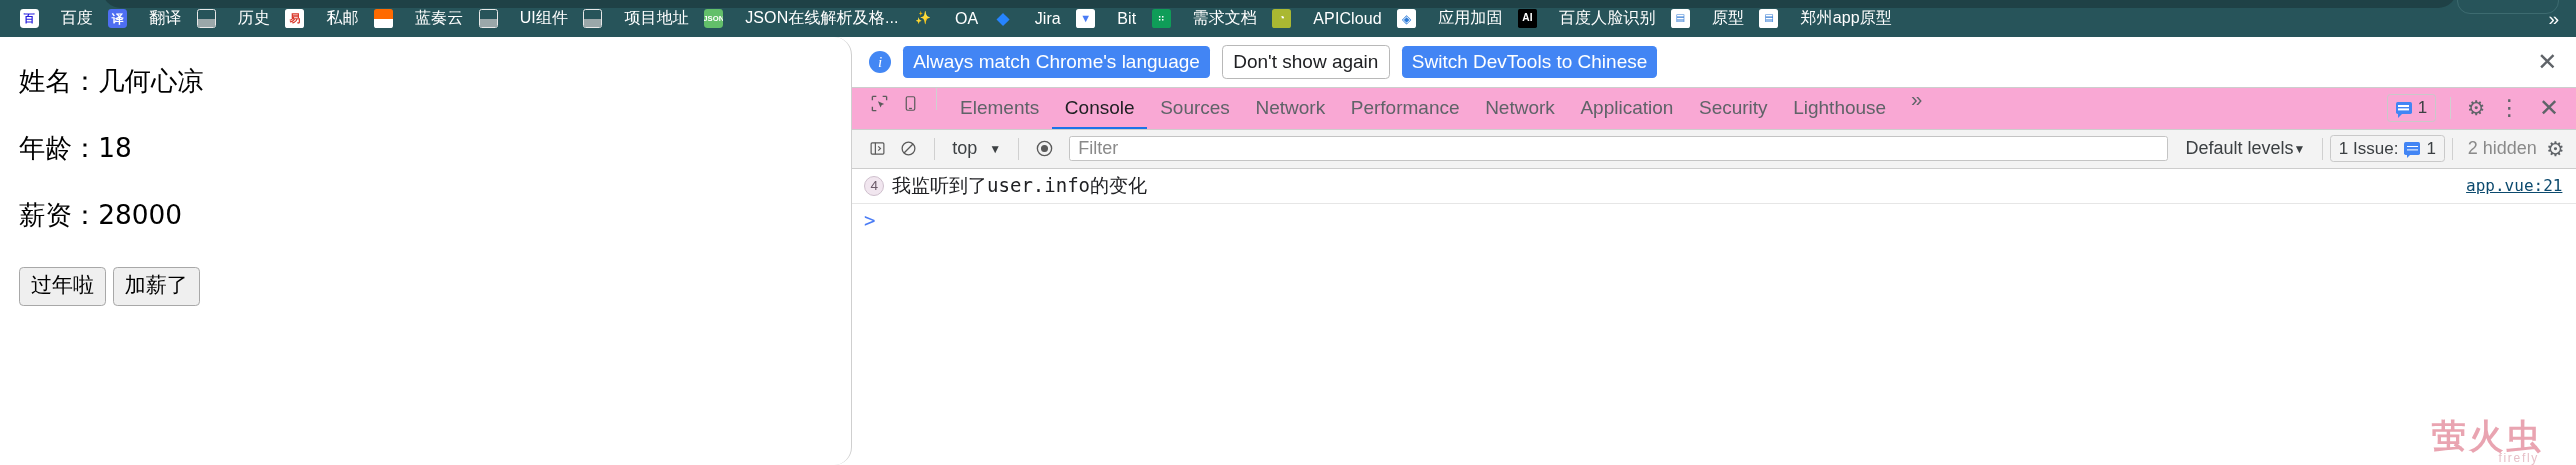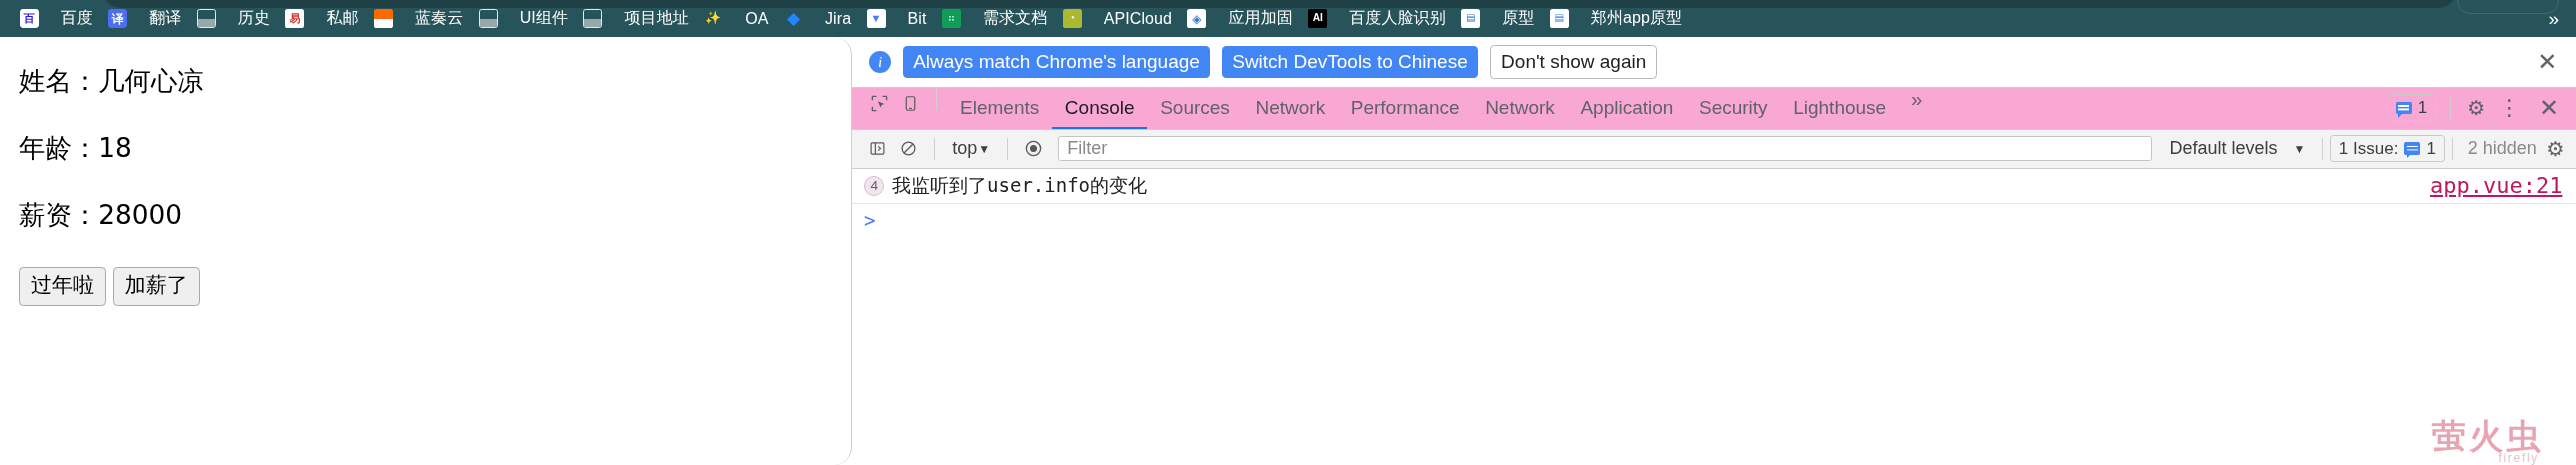--- a/index.html
+++ b/index.html
@@ -191,33 +191,33 @@
   .dt-toolbar {
     display: flex; align-items: center; gap: 0;
     border-bottom: 0.9px solid #cdcdcd;
     background: #f3f3f3; padding: 0 8.5px 0 10.2px; min-height: 39px;
   }
   .tb-icon {
     width: 31px; height: 31px; display: flex; align-items: center; justify-content: center;
     color: #5a5a5a; font-size: 18px; cursor: pointer; flex: 0 0 31px;
   }
   .ctx-select {
-    display: flex; align-items: center; gap: 1px;
+    display: flex; align-items: center; gap: 12px;
     font-size: 18px; color: #3c4043; padding: 2.6px 6.8px; cursor: pointer;
     border-radius: 2.6px; white-space: nowrap;
   }
   .filter-input {
     flex: 1; min-width: 34px; margin: 0 8.5px;
     height: 25.6px; border: 0.9px solid #c4c4c4; border-radius: 2.6px;
     background: #fff; font-size: 18px; color: #202124;
     padding: 0 8.5px; font-family: inherit; outline: none;
   }
   .filter-input::placeholder { color: #8a8a8a; }
   .levels {
-    display: flex; align-items: center; gap: 16px;
+    display: flex; align-items: center; gap: 0;
     font-size: 18px; color: #3c4043; padding: 2.6px 8.5px; cursor: pointer; white-space: nowrap;
   }
   .tb-sep { width: 0.9px; height: 22px; background: #d0d0d0; margin: 0 7.7px; flex: 0 0 0.9px; }
   .hidden-count { font-size: 18px; color: #8a8a8a; white-space: nowrap; padding: 0 6.8px; }
 
   .console-body { flex: 1; background: #fff; overflow: hidden; position: relative; }
   .log-row {
     display: flex; align-items: center;
     padding: 4.3px 13.6px 4.3px 12px;
     border-bottom: 0.9px solid #e6e6e6;
@@ -229,21 +229,21 @@
     display: flex; align-items: center; justify-content: center;
     font-size: 13.6px; margin-right: 7.7px; flex: 0 0 20.4px;
   }
   .log-text {
     font-family: "DejaVu Sans Mono", "Liberation Mono", monospace;
     font-size: 19px; color: #202124; white-space: nowrap;
   }
   .log-src {
     margin-left: auto;
     font-family: "DejaVu Sans Mono", "Liberation Mono", monospace;
-    font-size: 22px; color: #be185d; text-decoration: underline; cursor: pointer;
+    font-size: 16px; color: #0c4a6e; text-decoration: underline; cursor: pointer;
   }
   .prompt-row { display: flex; align-items: center; padding: 5.1px 12px; }
   .prompt-caret { color: #4a7cf5; font-size: 19px; font-family: "DejaVu Sans Mono", monospace; }
 </style>
 </head>
 <body>
 
 <div id="root">
 
   <div class="bookmark-bar">
@@ -270,20 +270,24 @@
           <span class="fav fav-lanzou"></span>
           <span class="bm-label">蓝奏云</span>
         </div>
         <div class="bm">
           <span class="fav fav-folder"></span>
           <span class="bm-label">UI组件</span>
         </div>
         <div class="bm">
           <span class="fav fav-folder"></span>
           <span class="bm-label">项目地址</span>
+        </div>
+        <div class="bm">
+          <span class="fav fav-json">JSON</span>
+          <span class="bm-label">JSON在线解析及格...</span>
         </div>
         <div class="bm">
           <span class="fav fav-oa">✨</span>
           <span class="bm-label">OA</span>
         </div>
         <div class="bm">
           <span class="fav fav-jira">◆</span>
           <span class="bm-label">Jira</span>
         </div>
         <div class="bm">
@@ -328,22 +332,22 @@
         <button class="pg-btn">过年啦</button>
         <button class="pg-btn">加薪了</button>
       </div>
     </div>
 
     <div class="devtools">
 
       <div class="dt-banner">
         <div class="info-dot">i</div>
         <button class="banner-btn">Always match Chrome's language</button>
+        <button class="banner-btn ghost">Don't show again</button>
         <button class="banner-btn">Switch DevTools to Chinese</button>
-        <button class="banner-btn ghost">Don't show again</button>
         <div class="banner-close">✕</div>
       </div>
 
       <div class="dt-tabs">
         <div class="dt-icon-btn">
           <svg width="19" height="19" viewBox="0 0 24 24" fill="none" stroke="currentColor" stroke-width="1.7">
             <path d="M3 3h5M3 3v5M21 3h-5M21 3v5M3 21h5M3 21v-5"></path>
             <path d="M10 9l8 3.5-3.2 1.3L13.3 17z" fill="currentColor" stroke="none"></path>
           </svg>
         </div>

